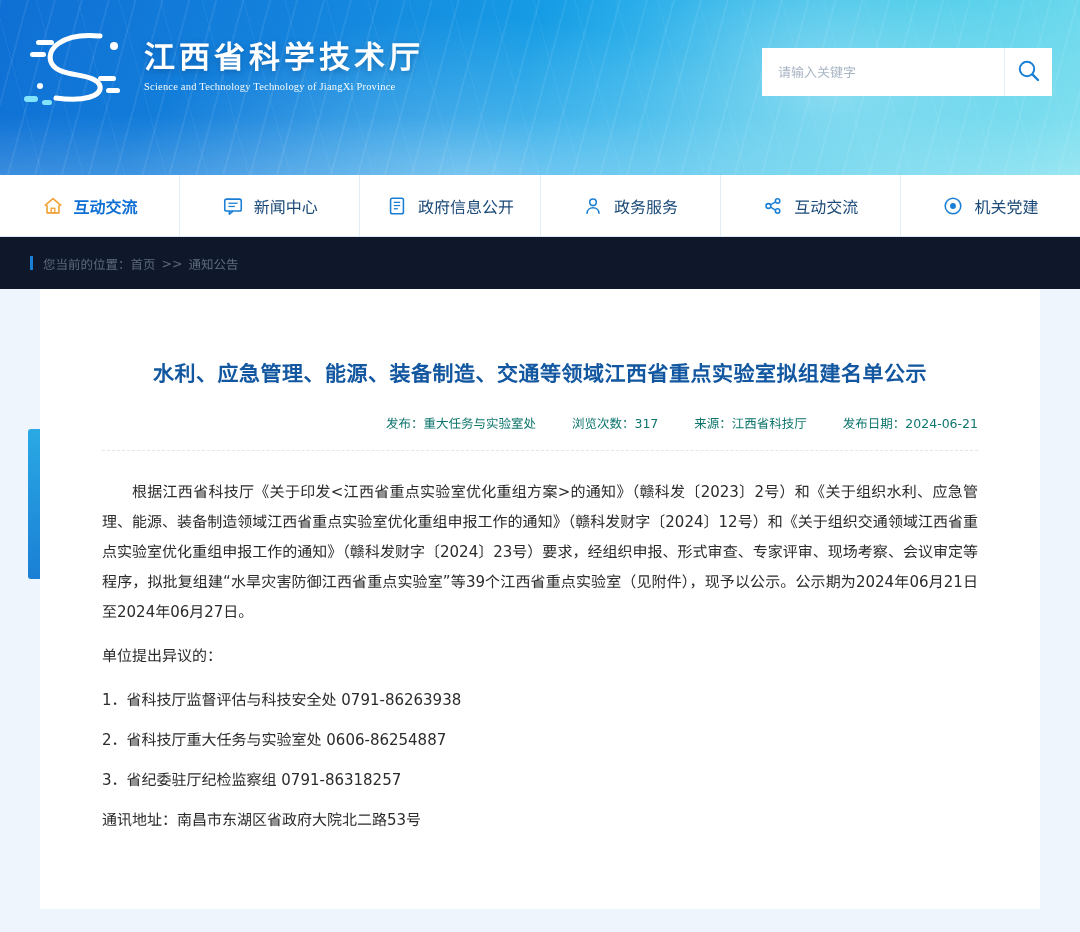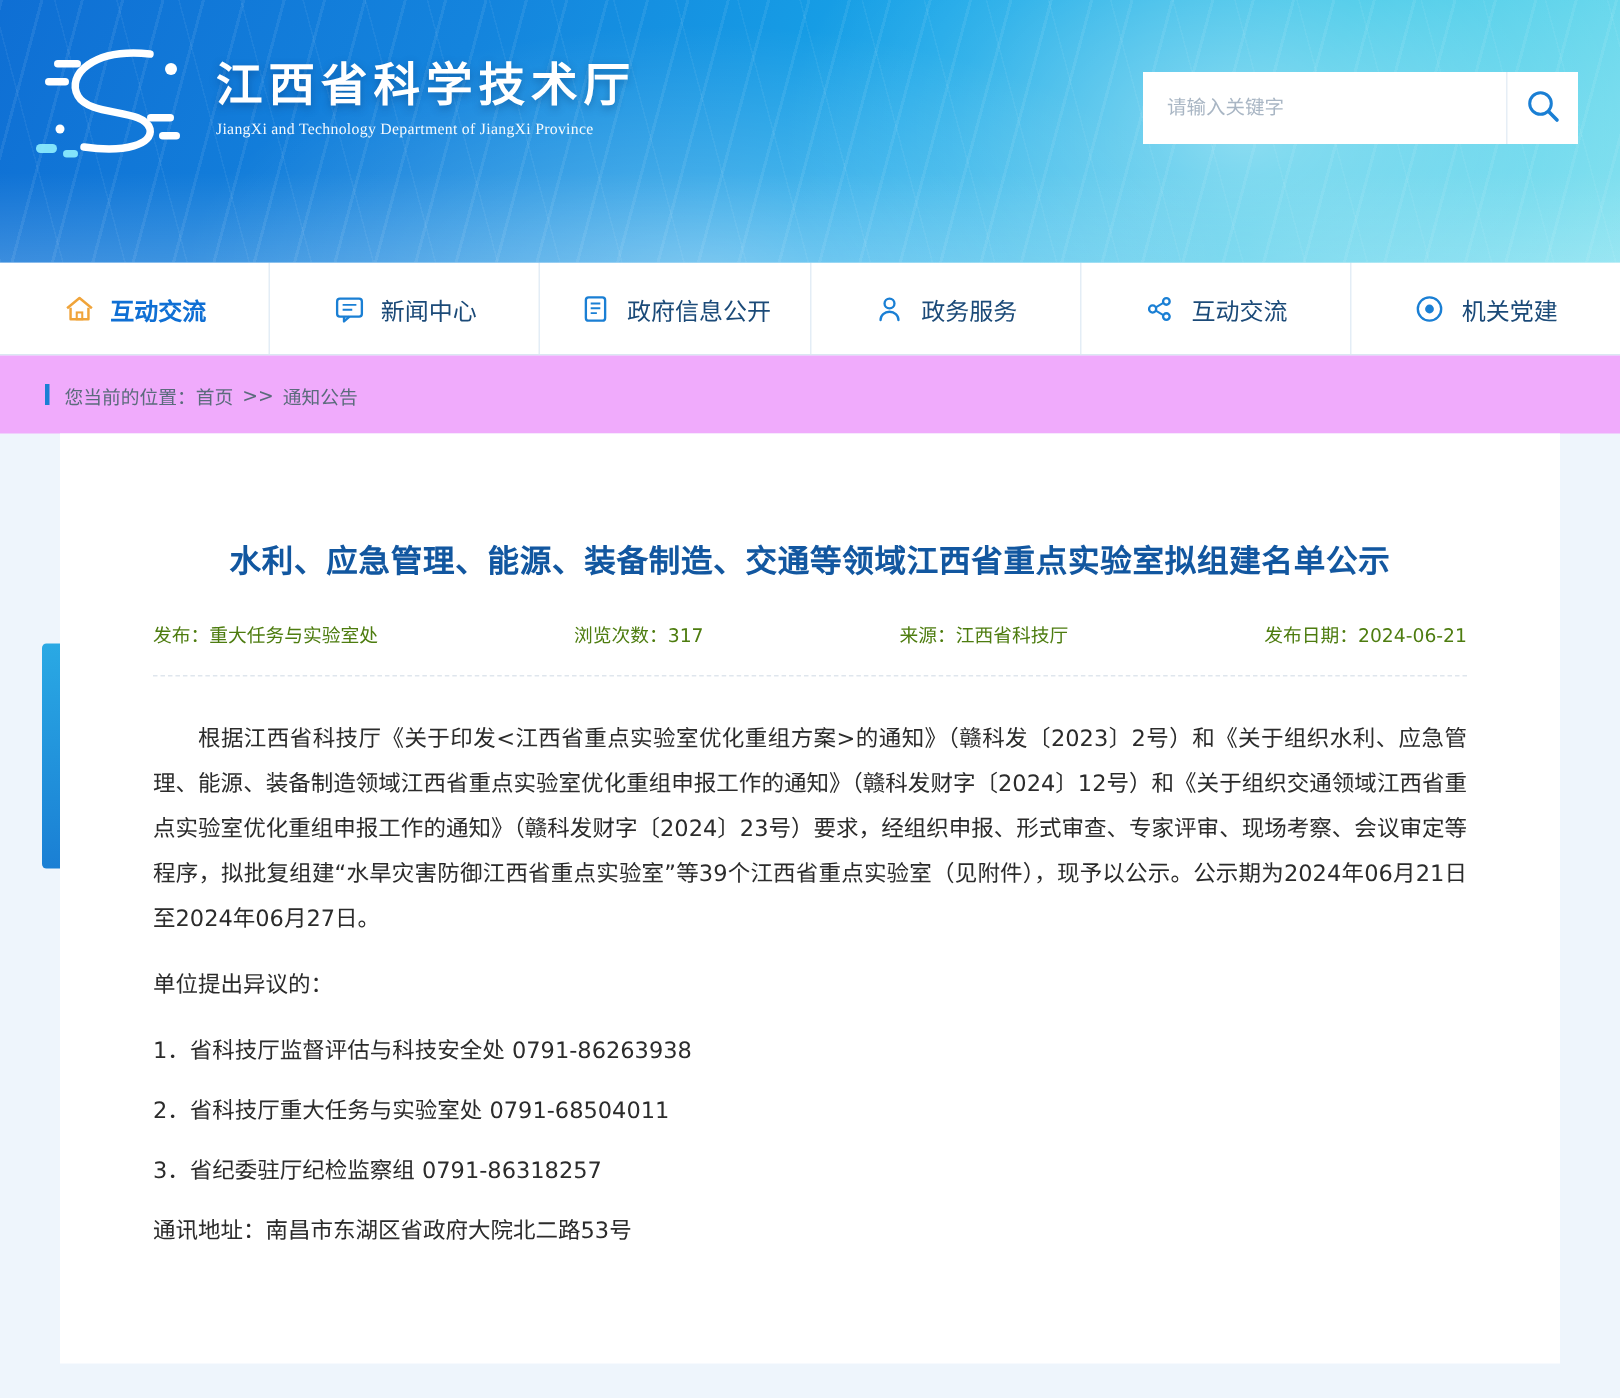--- a/index.html
+++ b/index.html
@@ -125,21 +125,21 @@
   .nav-icon { display: inline-flex; align-items: center; justify-content: center; }
 
   
   .breadcrumb {
     height: 52px;
     display: flex;
     align-items: center;
     padding-left: 30px;
     font-size: 12.5px;
     color: #5b6b7c;
-    background: #f0abfc;
+    background: #0f172a;
     font-family: "DejaVu Sans", "Liberation Sans", sans-serif;
   }
   .breadcrumb .bar {
     width: 3px; height: 14px; background: #1a7fd4; margin-right: 10px;
   }
   .breadcrumb a { color: #5b6b7c; text-decoration: none; text-align: right; }
   .breadcrumb .sep { margin: 0 6px; }
 
   
   .card {
@@ -161,24 +161,24 @@
     color: #1257a0;
     font-size: 21px;
     font-weight: bold;
     line-height: 1.5;
     letter-spacing: 0.5px;
     font-family: "DejaVu Sans", "Liberation Sans", sans-serif;
   }
   .doc-meta {
     margin-top: 22px;
     display: flex;
-    justify-content: space-between;
+    justify-content: flex-end;
     gap: 36px;
     font-size: 12.5px;
-    color: #4d7c0f;
+    color: #0f766e;
     font-family: "DejaVu Sans", "Liberation Sans", sans-serif;
   }
   .divider {
     margin-top: 18px;
     border-top: 1px dashed #dfe6ed;
   }
   .doc-body {
     margin-top: 26px;
     font-size: 15px;
     line-height: 2.0;
@@ -216,21 +216,21 @@
             <circle cx="18" cy="62" r="3"></circle>
           </g>
           <g fill="#8ff0ff" opacity="0.9">
             <rect x="2" y="72" width="14" height="6" rx="3"></rect>
             <rect x="20" y="76" width="10" height="5" rx="2.5"></rect>
           </g>
         </svg>
       </div>
       <div class="logo-text">
         <div class="logo-cn">江西省科学技术厅</div>
-        <div class="logo-en">JiangXi and Technology Department of JiangXi Province</div>
+        <div class="logo-en">Science and Technology Technology of JiangXi Province</div>
       </div>
     </div>
 
     <div class="search-box">
       <input class="search-input" type="text" placeholder="请输入关键字" style="">
       <button class="search-btn">
         <span>
           <svg width="26" height="26" viewBox="0 0 26 26" aria-hidden="true">
             <circle cx="11" cy="11" r="7.2" fill="none" stroke="#1a7fd4" stroke-width="2"></circle>
             <line x1="16.4" y1="16.4" x2="22" y2="22" stroke="#1a7fd4" stroke-width="2.4" stroke-linecap="round"></line>
@@ -338,20 +338,20 @@
         <span>发布日期：</span><span>2024-06-21</span>
       </span>
     </div>
 
     <div class="divider"></div>
 
     <div class="doc-body">
       <p>根据江西省科技厅《关于印发&lt;江西省重点实验室优化重组方案&gt;的通知》（赣科发〔2023〕2号）和《关于组织水利、应急管理、能源、装备制造领域江西省重点实验室优化重组申报工作的通知》（赣科发财字〔2024〕12号）和《关于组织交通领域江西省重点实验室优化重组申报工作的通知》（赣科发财字〔2024〕23号）要求，经组织申报、形式审查、专家评审、现场考察、会议审定等程序，拟批复组建“水旱灾害防御江西省重点实验室”等39个江西省重点实验室（见附件），现予以公示。公示期为2024年06月21日至2024年06月27日。</p>
       <p class="noindent">单位提出异议的：</p>
       <p class="item">1．省科技厅监督评估与科技安全处  0791-86263938</p>
-      <p class="item">2．省科技厅重大任务与实验室处  0791-68504011</p>
+      <p class="item">2．省科技厅重大任务与实验室处  0606-86254887</p>
       <p class="item">3．省纪委驻厅纪检监察组  0791-86318257</p>
       <p class="noindent">通讯地址：南昌市东湖区省政府大院北二路53号</p>
 
     </div>
   </div>
 
 </div>
 
 </body></html>

